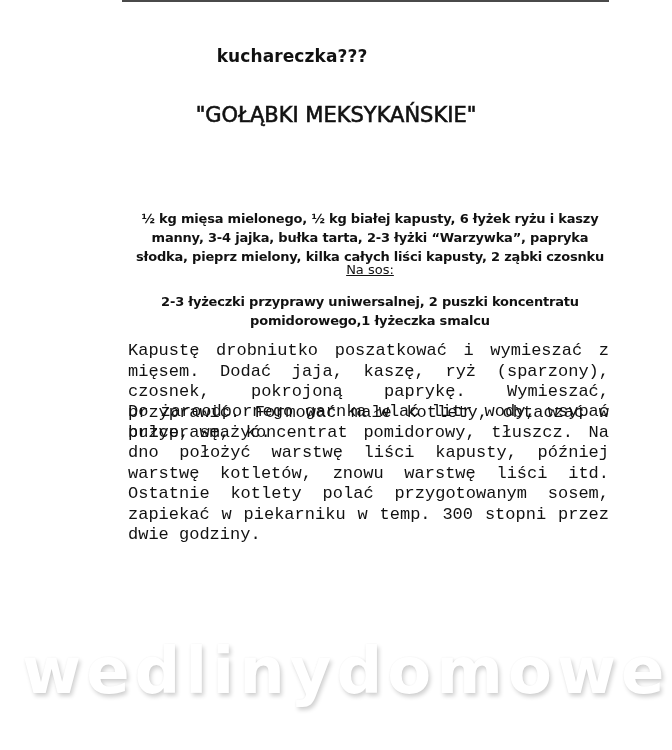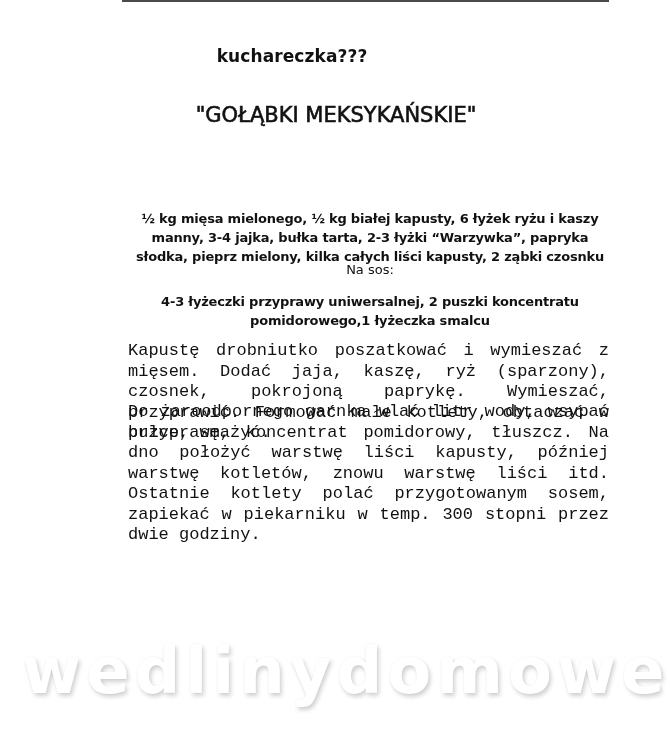--- a/index.html
+++ b/index.html
@@ -59,20 +59,21 @@
       margin-top: 12px;
     }
     .sauce-heading {
       position: absolute;
       left: 124px;
       width: 492px;
       top: 262px;
       text-align: center;
       font-family: "DejaVu Sans", sans-serif;
       font-size: 13px;
+      text-decoration: underline;
     }
     .sauce-ingredients {
       position: absolute;
       left: 124px;
       width: 492px;
       top: 292px;
       text-align: center;
       font-family: "DejaVu Sans", sans-serif;
       font-weight: bold;
       font-size: 13px;
@@ -110,19 +111,19 @@
 <div class="top-rule"></div>
 
 <div class="page-author">kuchareczka???</div>
 
 <div class="recipe-title" style="width:672px;">"GOŁĄBKI MEKSYKAŃSKIE"</div>
 
 <div class="ingredients">½ kg mięsa mielonego, ½ kg białej kapusty, 6 łyżek ryżu i kaszy manny, 3-4 jajka, bułka tarta, 2-3 łyżki “Warzywka”, papryka słodka, pieprz mielony, kilka całych liści kapusty, 2 ząbki czosnku</div>
 
 <div class="sauce-heading">Na sos:</div>
 
-<div class="sauce-ingredients">4-3 łyżeczki przyprawy uniwersalnej, 2 puszki koncentratu pomidorowego,1 łyżeczka smalcu</div>
+<div class="sauce-ingredients">2-3 łyżeczki przyprawy uniwersalnej, 2 puszki koncentratu pomidorowego,1 łyżeczka smalcu</div>
 
 <p class="paragraph p1">Kapustę drobniutko poszatkować i wymieszać z mięsem. Dodać jaja, kaszę, ryż (sparzony), czosnek, pokrojoną paprykę. Wymieszać, przyprawić. Formować małe kotlety, obtaczać w bułce, smażyć.</p>
 
 <p class="paragraph p2">Do żaroodpornego garnka wlać litr wody, wsypać przyprawę, koncentrat pomidorowy, tłuszcz. Na dno położyć warstwę liści kapusty, później warstwę kotletów, znowu warstwę liści itd. Ostatnie kotlety polać przygotowanym sosem, zapiekać w piekarniku w temp. 300 stopni przez dwie godziny.</p>
 
 <div class="watermark">wedlinydomowe.pl</div>
 
 </body></html>

